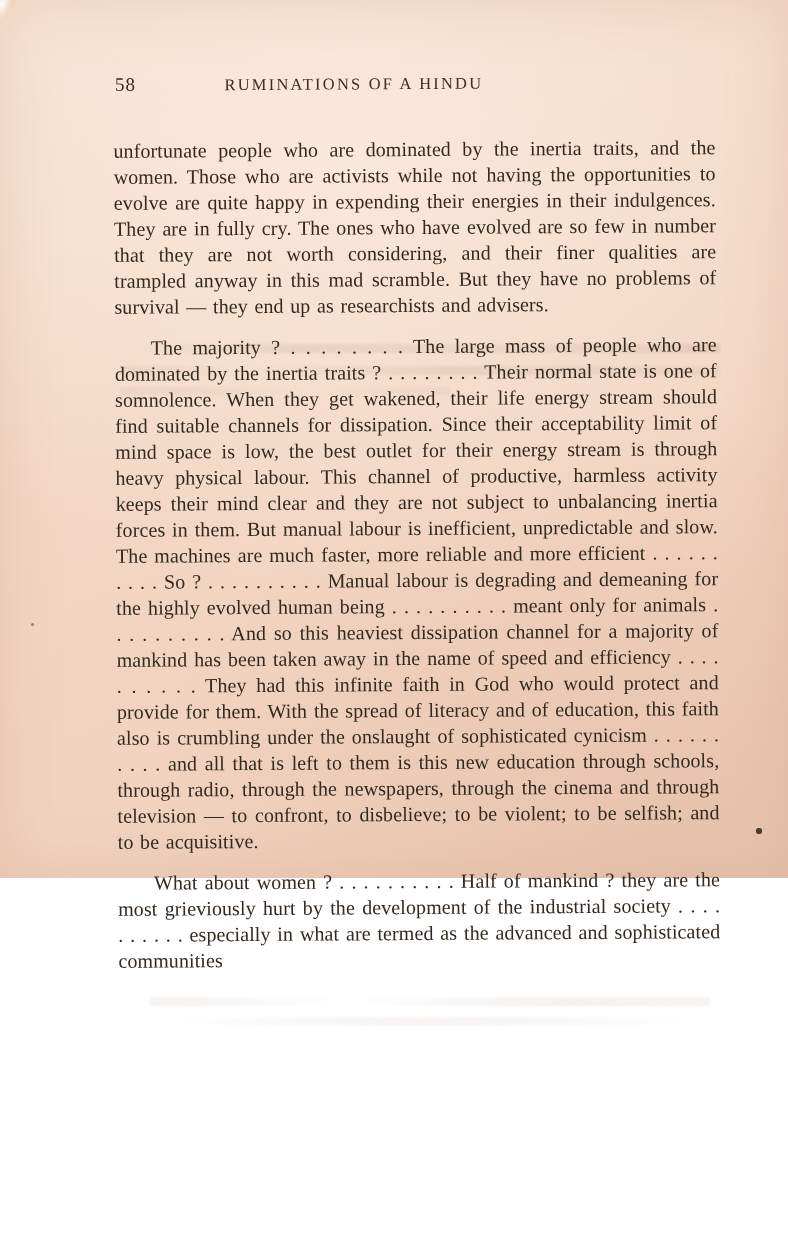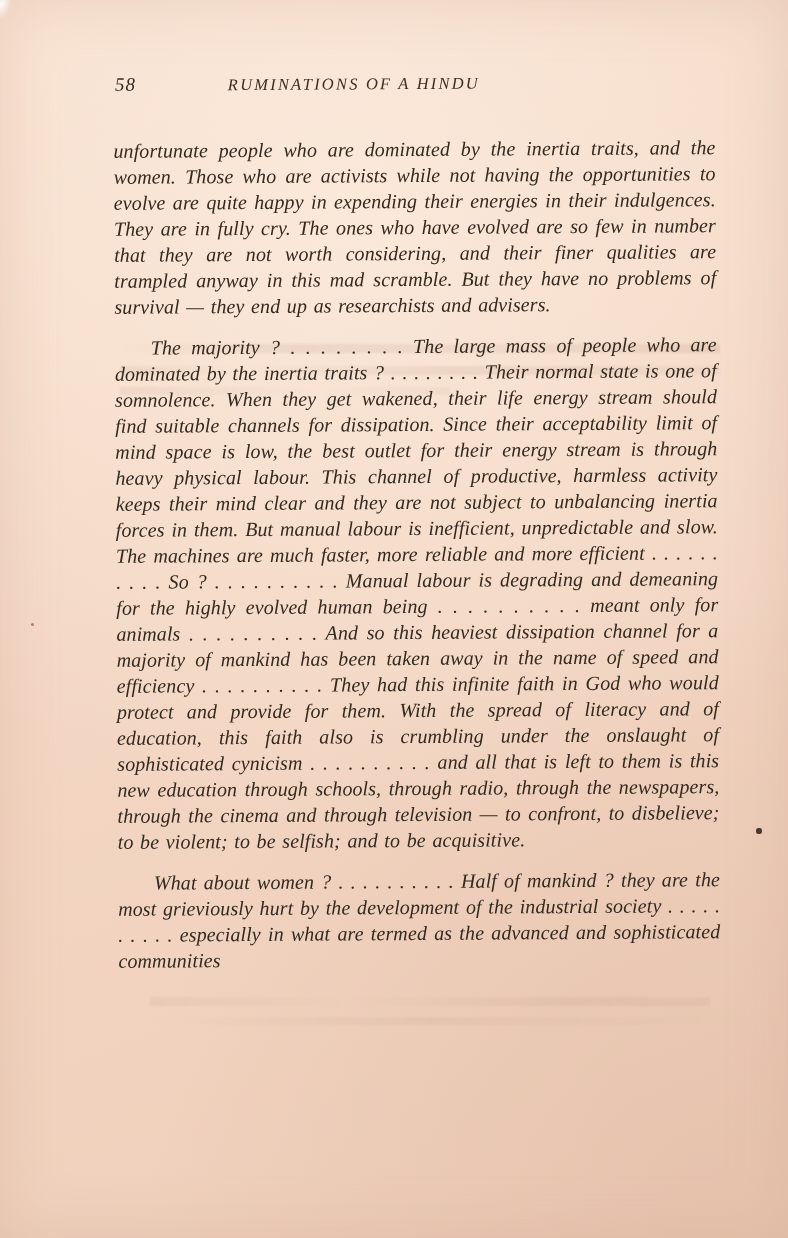--- a/index.html
+++ b/index.html
@@ -5,29 +5,28 @@
   html, body {
     margin: 0;
     padding: 0;
     width: 788px;
     height: 1238px;
     overflow: hidden;
   }
   .scan-page {
     position: relative;
     width: 788px;
-    height: 1238px;
+    height: 878px;
     background:
       radial-gradient(140% 90% at 45% 18%, rgba(255,244,232,0.55) 0%, rgba(255,244,232,0) 55%),
       radial-gradient(120% 80% at 90% 95%, rgba(214,170,146,0.35) 0%, rgba(214,170,146,0) 60%),
       linear-gradient(160deg, #f7e0cf 0%, #f3d6c3 45%, #eecfba 100%);
     box-shadow: inset 0 0 60px rgba(196,148,122,0.25);
     font-family: "Liberation Serif", "DejaVu Serif", serif;
     color: #33291f;
-    font-style: italic;
   }
   
   .corner-glint {
     position: absolute;
     top: -14px;
     left: -18px;
     width: 60px;
     height: 90px;
     background: radial-gradient(closest-side at 20% 25%, rgba(255,255,255,0.9), rgba(255,255,255,0) 75%);
     transform: rotate(18deg);

